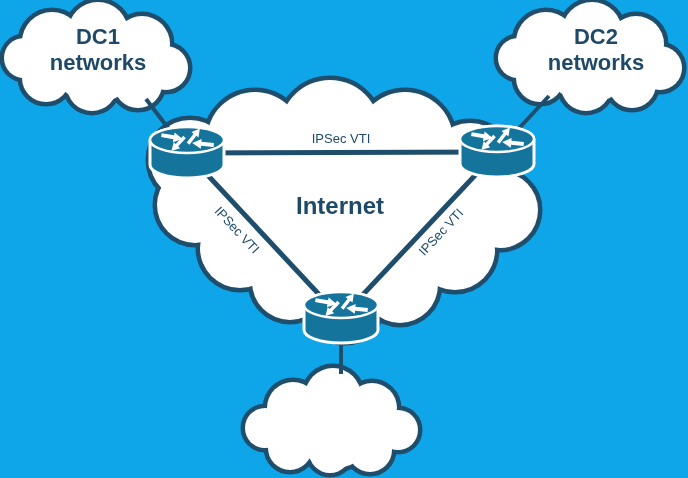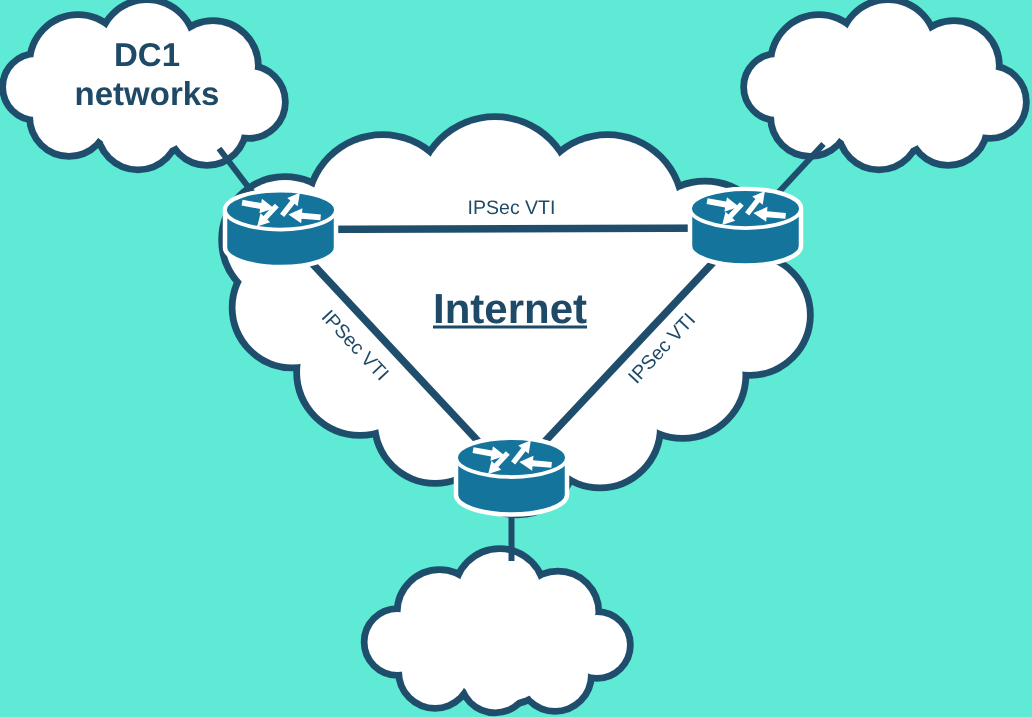--- a/index.html
+++ b/index.html
@@ -4,21 +4,21 @@
 <style>
   html, body {
     margin: 0;
     padding: 0;
     background: #000000;
   }
   #stage {
     position: relative;
     width: 688px;
     height: 478px;
-    background: #5eead4;
+    background: #0ea5e9;
     overflow: hidden;
     font-family: "Liberation Sans", sans-serif;
   }
   #scene {
     position: absolute;
     left: 0;
     top: 0;
   }
   
   .cloud-outline {
@@ -47,24 +47,23 @@
     color: #1E4A68;
     white-space: normal;
   }
   .cloud-label {
     font-size: 22px;
     font-weight: bold;
     line-height: 26px;
     width: 120px;
   }
   .internet-label {
-    font-size: 28px;
+    font-size: 24px;
     font-weight: bold;
     white-space: nowrap;
-    text-decoration: underline;
   }
   .link-label {
     font-size: 13px;
     font-weight: normal;
     white-space: nowrap;
   }
   .rot-left  { transform: translate(-50%, -50%) rotate(47deg); }
   .rot-right { transform: translate(-50%, -50%) rotate(-47deg); }
 </style>
 </head>
@@ -166,20 +165,21 @@
     <line class="link" x1="187" y1="153" x2="341" y2="318"></line>
     <line class="link" x1="497" y1="152" x2="341" y2="318"></line>
 
     <use href="#shape-router" transform="translate(187,153)"></use>
     <use href="#shape-router" transform="translate(497,152)"></use>
     <use href="#shape-router" transform="translate(341,318)"></use>
   </svg>
 
   <div class="label cloud-label" style="left:98px; top:50px;">DC1 networks</div>
 
+  <div class="label cloud-label" style="left:596px; top:50px;">DC2 networks</div>
 
 
   <div class="label internet-label" style="left:340px; top:206px;">Internet</div>
 
   <div class="label link-label" style="left:341px; top:138px;">IPSec VTI</div>
 
   <div class="label link-label rot-left" style="left:237px; top:230px;">IPSec VTI</div>
 
   <div class="label link-label rot-right" style="left:441px; top:232px;">IPSec VTI</div>
 

